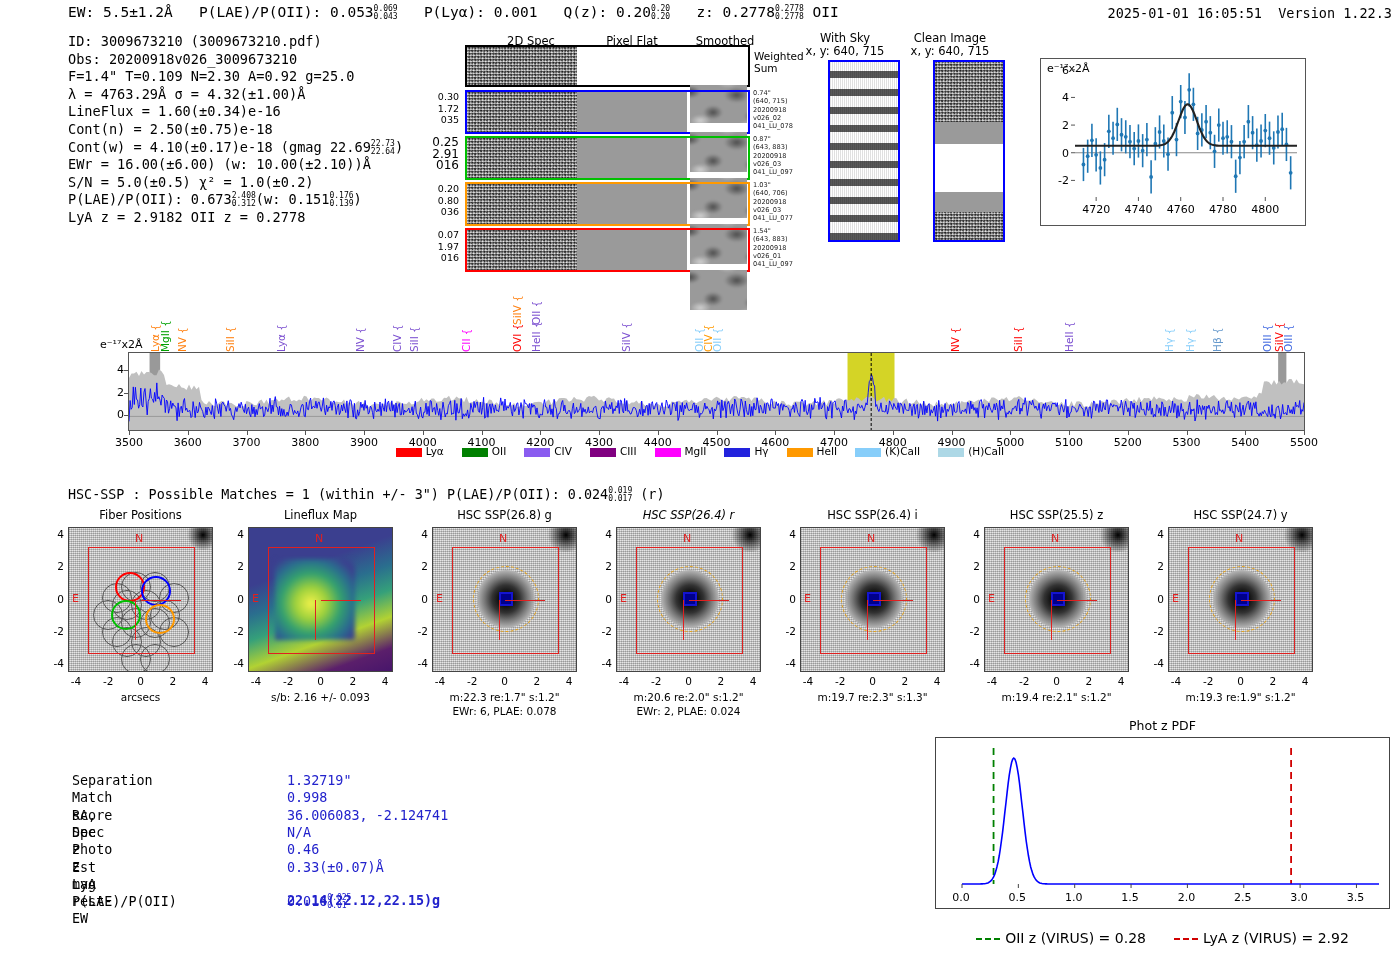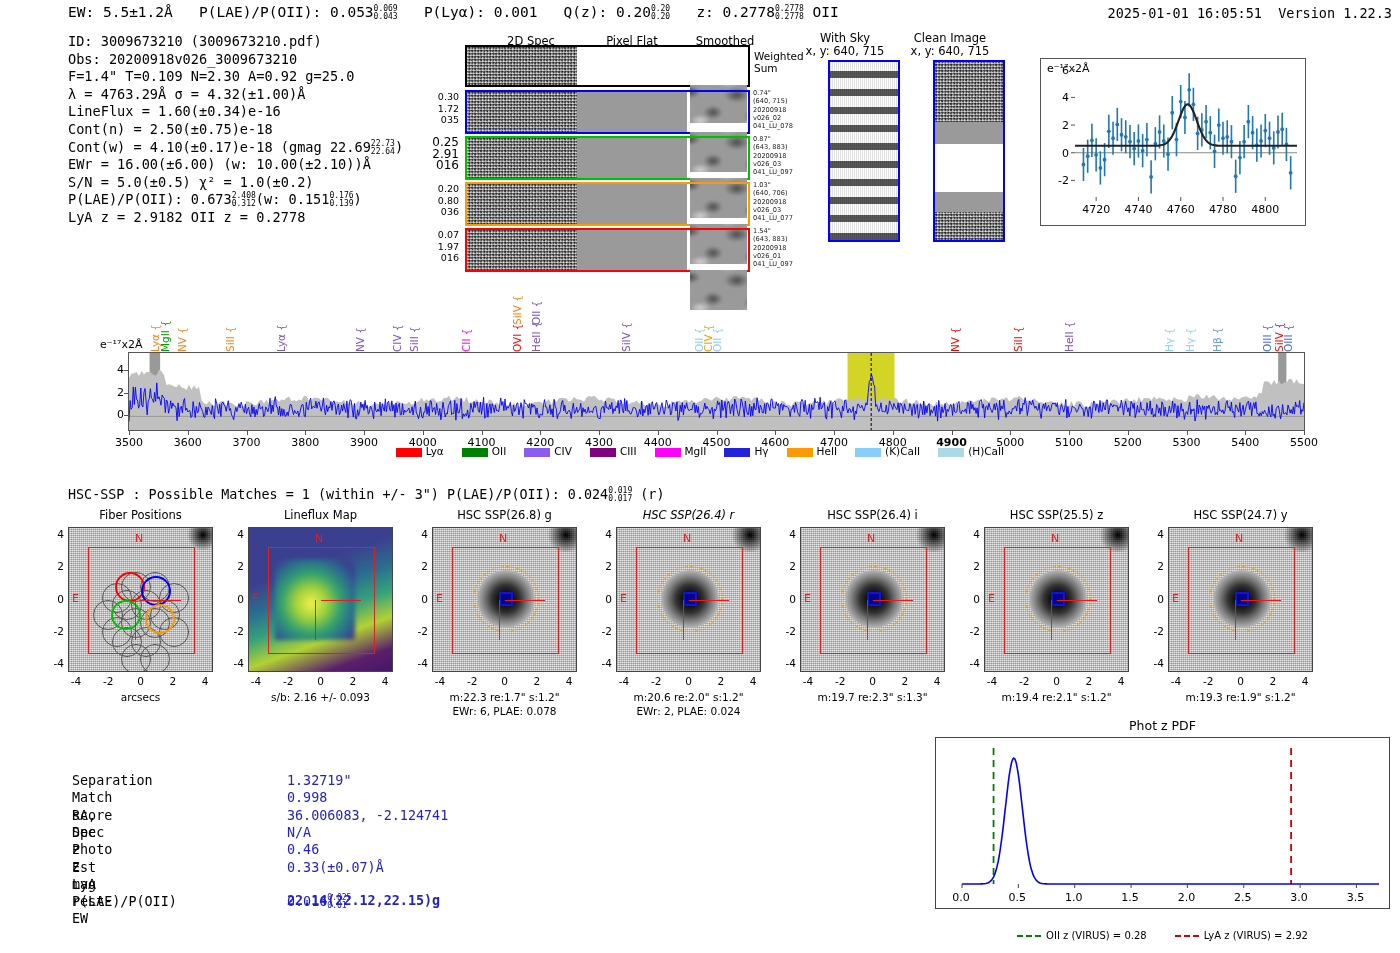--- a/index.html
+++ b/index.html
@@ -81,21 +81,21 @@
   
   #btable{position:absolute;left:72px;top:772px;font-size:13.4px;line-height:17.3px;}
   #btable .k{position:absolute;left:0;}
   #btable .v{position:absolute;left:215px;color:#2222cc;}
   #btable .frac{display:inline-block;font-size:8px;line-height:8px;vertical-align:middle;text-align:left;}
 
   
   #photz{position:absolute;left:935px;top:737px;width:455px;height:172px;
          border:1px solid #444;box-sizing:border-box;background:#fff;}
   #photztitle{position:absolute;left:935px;top:718px;width:455px;text-align:center;font-size:12.5px;}
-  #photzleg{position:absolute;left:935px;top:930px;width:455px;text-align:center;font-size:10px;}
+  #photzleg{position:absolute;left:935px;top:930px;width:455px;text-align:center;font-size:14px;}
 </style>
 </head>
 <body>
 
 <div id="topline" class="mono nw">
   <span>EW:</span>
   <span>5.5±1.2Å</span>
   &nbsp;
   <span>P(LAE)/P(OII):</span>
   <span>0.053</span><span class="frac"><span>0.069</span><br><span>0.043</span></span>
@@ -430,21 +430,21 @@
     <div class="tl" style="left: 631.75px; top: 436px; width: 52px; text-align: center;">4400</div>
     <div class="tick" style="left: 657.75px; top: 431px; width: 1px; height: 4px;"></div>
     <div class="tl" style="left: 690.5px; top: 436px; width: 52px; text-align: center;">4500</div>
     <div class="tick" style="left: 716.5px; top: 431px; width: 1px; height: 4px;"></div>
     <div class="tl" style="left: 749.25px; top: 436px; width: 52px; text-align: center;">4600</div>
     <div class="tick" style="left: 775.25px; top: 431px; width: 1px; height: 4px;"></div>
     <div class="tl" style="left: 808px; top: 436px; width: 52px; text-align: center;">4700</div>
     <div class="tick" style="left: 834px; top: 431px; width: 1px; height: 4px;"></div>
     <div class="tl" style="left: 866.75px; top: 436px; width: 52px; text-align: center;">4800</div>
     <div class="tick" style="left: 892.75px; top: 431px; width: 1px; height: 4px;"></div>
-    <div class="tl" style="left: 925.5px; top: 436px; width: 52px; text-align: center; font-weight: bold;">4900</div>
+    <div class="tl" style="left: 925.5px; top: 436px; width: 52px; text-align: center;">4900</div>
     <div class="tick" style="left: 951.5px; top: 431px; width: 1px; height: 4px;"></div>
     <div class="tl" style="left: 984.25px; top: 436px; width: 52px; text-align: center;">5000</div>
     <div class="tick" style="left: 1010.25px; top: 431px; width: 1px; height: 4px;"></div>
     <div class="tl" style="left: 1043px; top: 436px; width: 52px; text-align: center;">5100</div>
     <div class="tick" style="left: 1069px; top: 431px; width: 1px; height: 4px;"></div>
     <div class="tl" style="left: 1101.75px; top: 436px; width: 52px; text-align: center;">5200</div>
     <div class="tick" style="left: 1127.75px; top: 431px; width: 1px; height: 4px;"></div>
     <div class="tl" style="left: 1160.5px; top: 436px; width: 52px; text-align: center;">5300</div>
     <div class="tick" style="left: 1186.5px; top: 431px; width: 1px; height: 4px;"></div>
     <div class="tl" style="left: 1219.25px; top: 436px; width: 52px; text-align: center;">5400</div>

